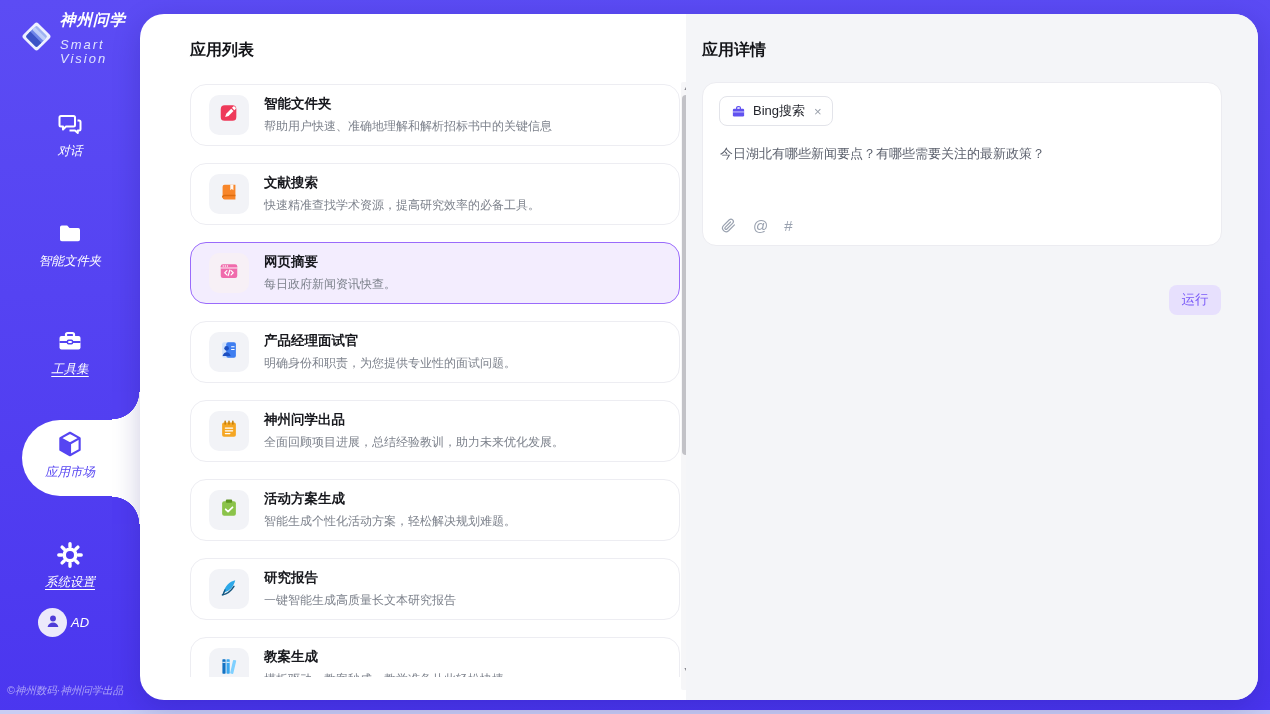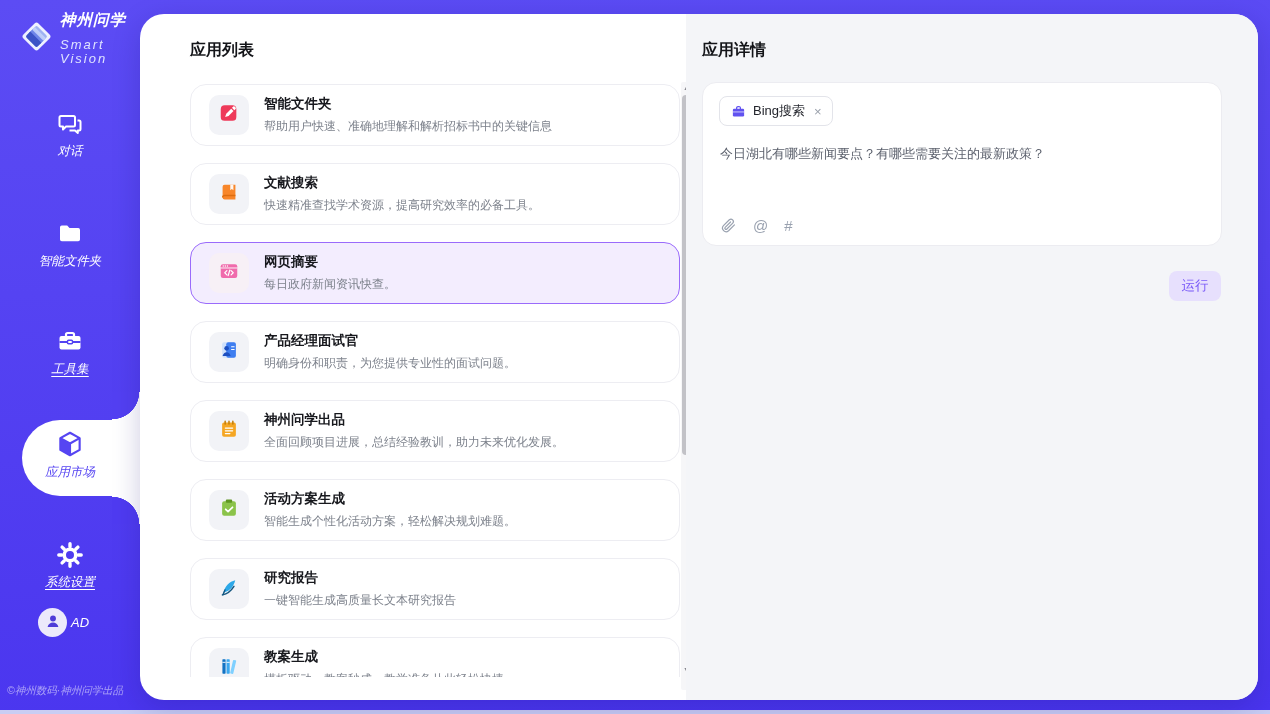--- a/index.html
+++ b/index.html
@@ -67,21 +67,21 @@
   .chip{position:absolute;left:16px;top:13px;height:30px;box-sizing:border-box;
     display:inline-flex;align-items:center;gap:7px;padding:0 10px 0 11px;
     background:#fff;border:1px solid #e3e4ea;border-radius:8px;
     font-size:13px;color:#23252c;cursor:pointer;}
   .chip .icon svg{display:block;}
   .chip-close{color:#9aa0ab;font-size:13px;margin-left:2px;cursor:pointer;}
   .prompt{position:absolute;left:17px;top:62px;right:20px;font-size:13px;color:#5c616d;}
   .composer-toolbar{position:absolute;left:17px;bottom:11px;display:flex;align-items:center;gap:16px;color:#9aa2b0;}
   .composer-toolbar .glyph{font-size:15px;cursor:pointer;}
   .composer-toolbar .icon{cursor:pointer;display:flex;}
-  .run-button{position:absolute;left:483px;top:257px;width:52px;height:30px;
+  .run-button{position:absolute;left:483px;top:271px;width:52px;height:30px;
     background:#e7e0fd;color:#7a5af8;font-size:13.5px;border:none;border-radius:8px;
     font-family:inherit;cursor:pointer;}
 </style>
 </head>
 <body>
 
 <div class="page">
 
   <aside class="sidebar">
     <div class="brand">

